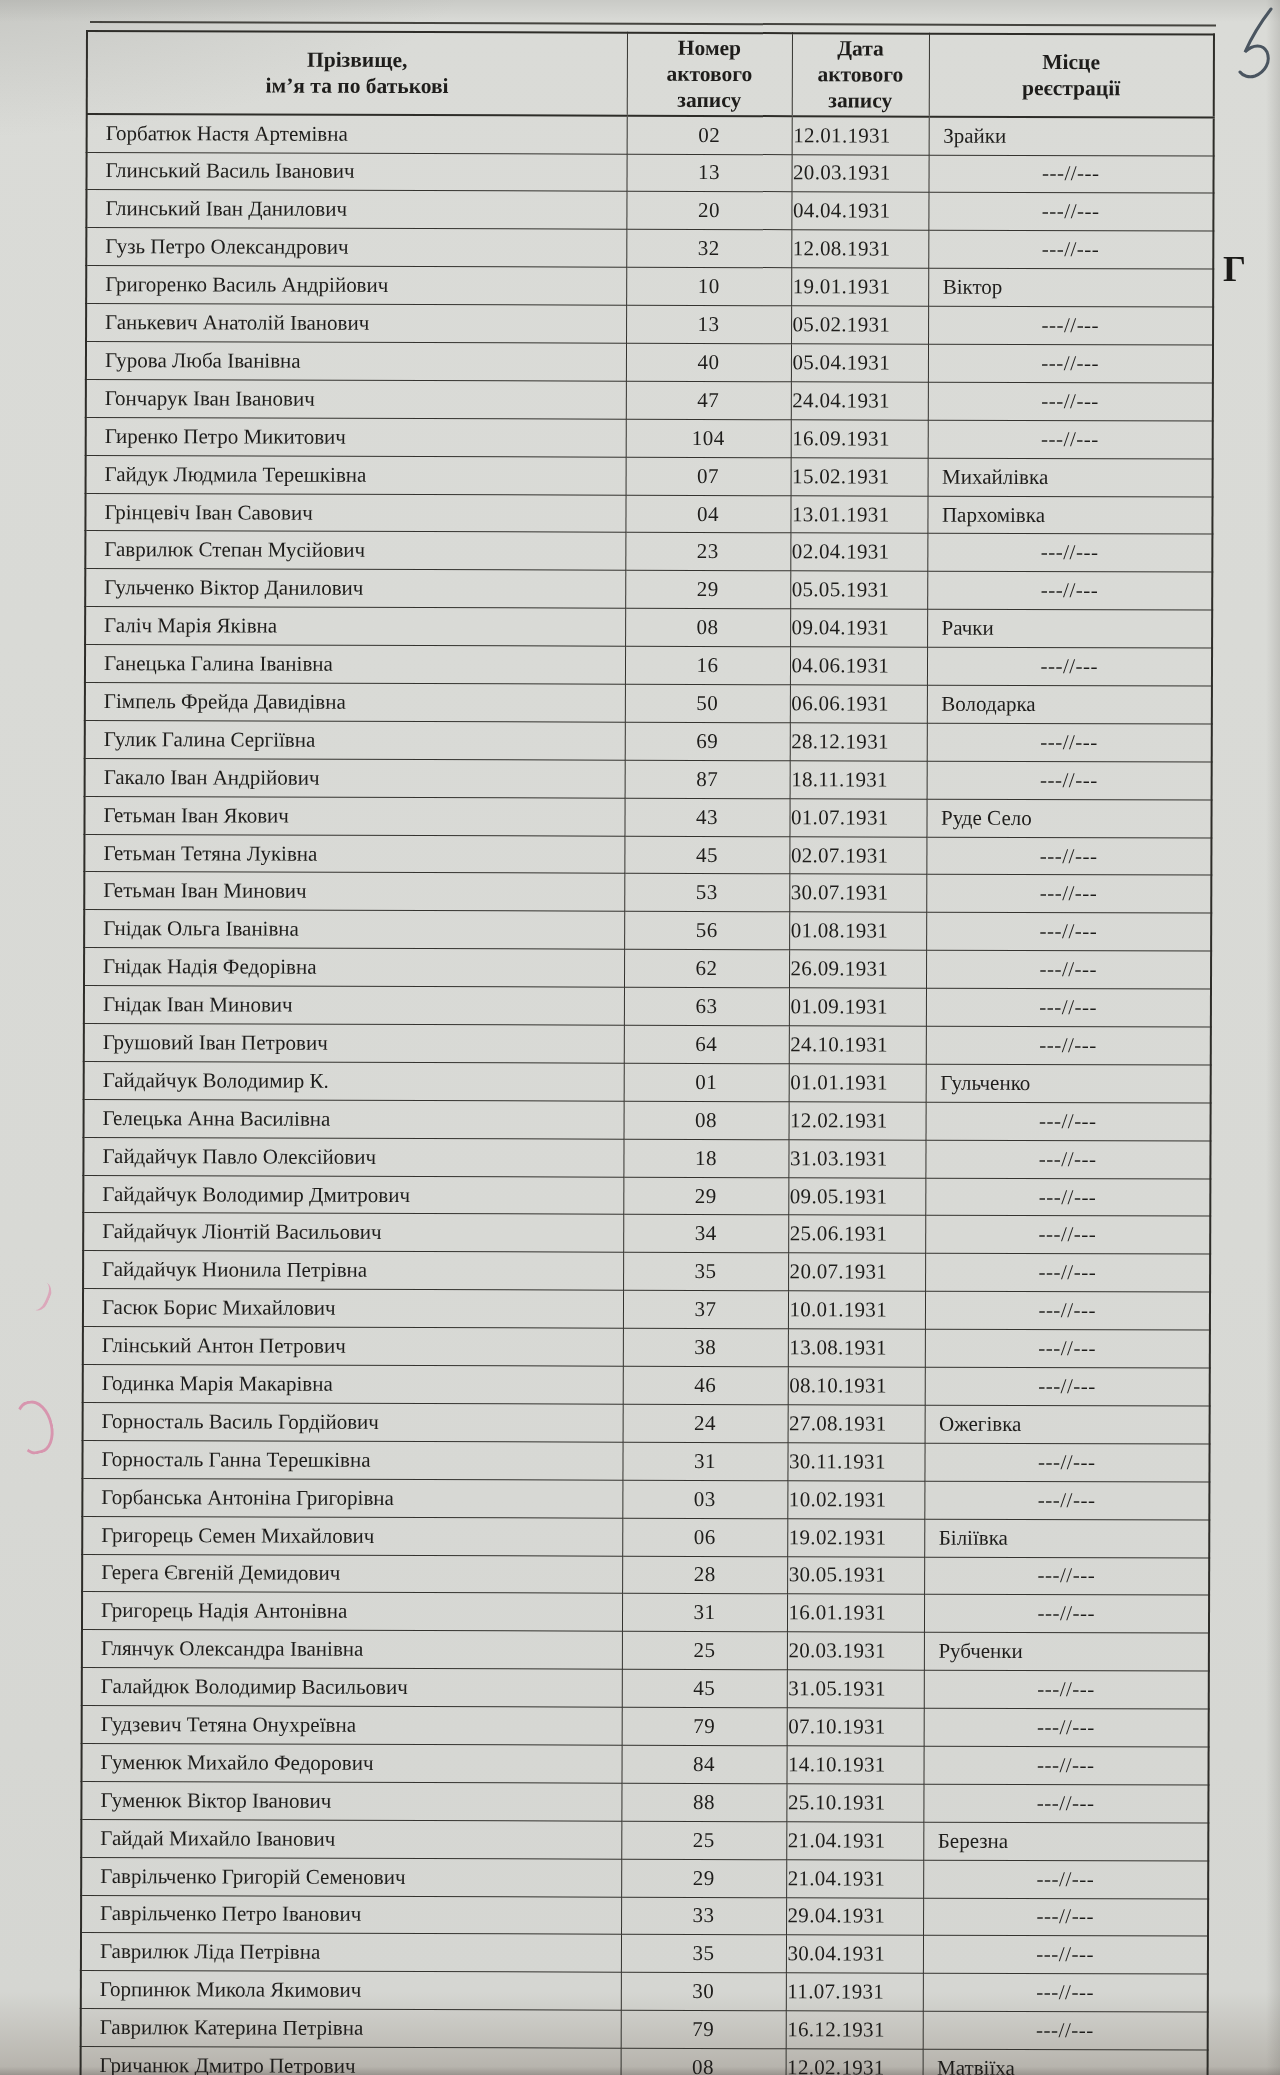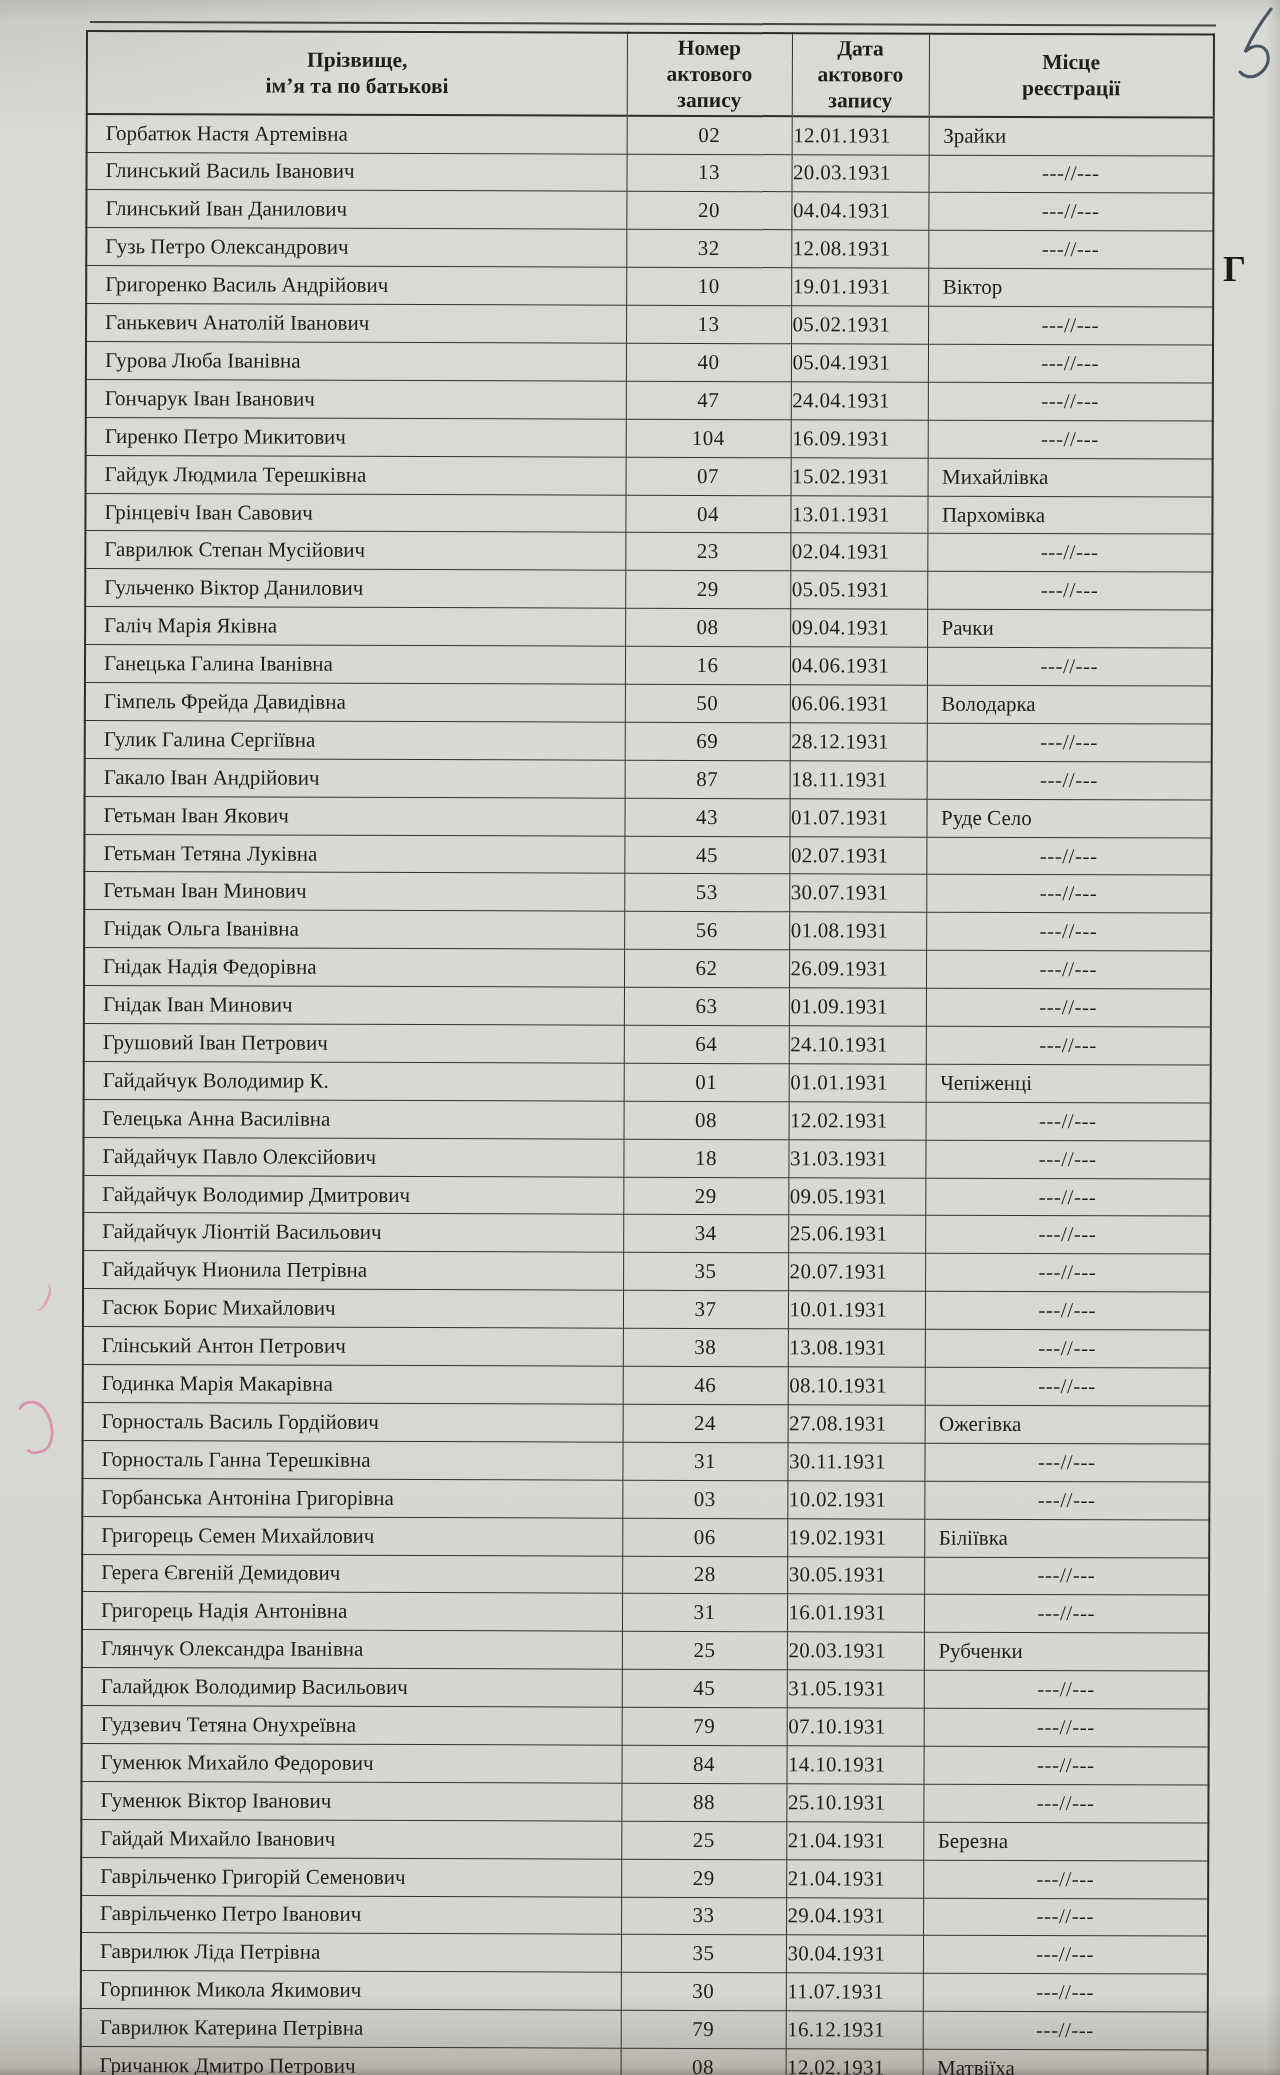--- a/index.html
+++ b/index.html
@@ -264,21 +264,21 @@
             <td class="col-name">Грушовий Іван Петрович</td>
             <td class="col-number">64</td>
             <td class="col-date">24.10.1931</td>
             <td class="col-place ditto">---//---</td>
           </tr>
 
           <tr>
             <td class="col-name">Гайдайчук Володимир К.</td>
             <td class="col-number">01</td>
             <td class="col-date">01.01.1931</td>
-            <td class="col-place">Чепіженці</td>
+            <td class="col-place">Гульченко</td>
           </tr>
 
           <tr>
             <td class="col-name">Гелецька Анна Василівна</td>
             <td class="col-number">08</td>
             <td class="col-date">12.02.1931</td>
             <td class="col-place ditto">---//---</td>
           </tr>
 
           <tr>

